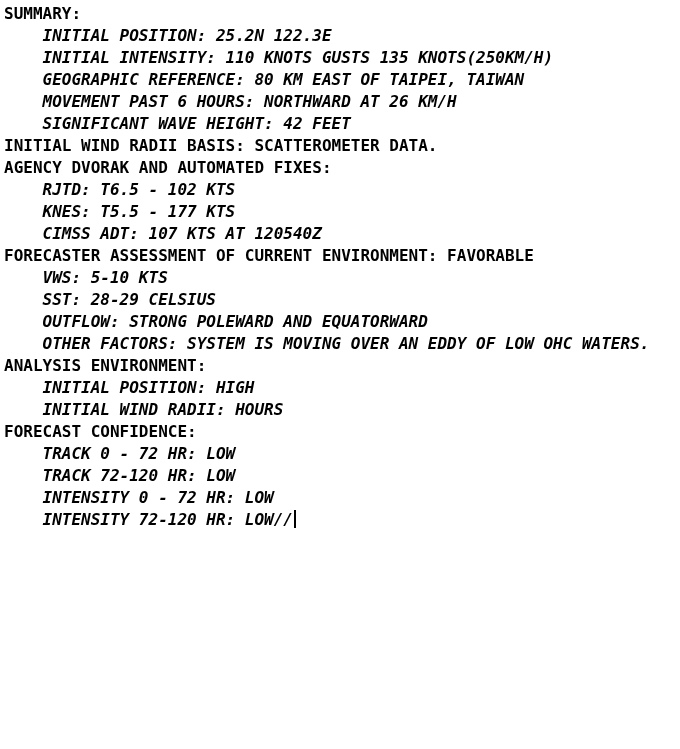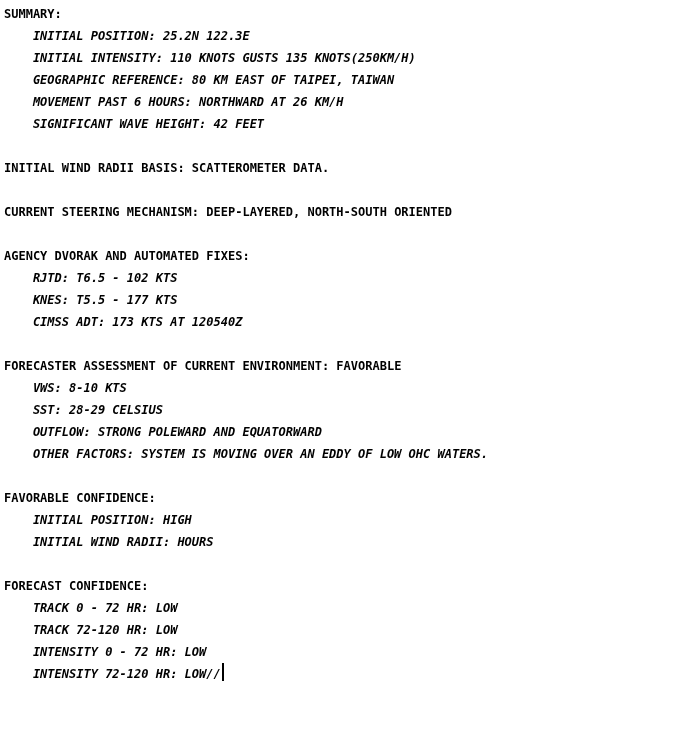--- a/index.html
+++ b/index.html
@@ -12,27 +12,26 @@
     height: 749px;
     overflow: hidden;
   }
   .editor {
     box-sizing: border-box;
     width: 680px;
     height: 749px;
     padding: 3px 16px 0 4px;
     font-family: "DejaVu Sans Mono", "Liberation Mono", monospace;
     font-weight: 700;
-    font-size: 12px;
+    font-size: 16px;
     line-height: 22px;
     color: #000000;
     cursor: text;
   }
   .section + .section {
-    margin-top: 22px; 
   }
   .line {
     white-space: pre;
     height: 22px;
   }
   .indent-0 { padding-left: 0; }
   .indent-1 { padding-left: 4ch; font-style: italic; }
   .caret {
     display: inline-block;
     width: 2px;
@@ -52,37 +51,36 @@
         <div class="line indent-1">INITIAL POSITION: 25.2N 122.3E</div>
         <div class="line indent-1">INITIAL INTENSITY: 110 KNOTS GUSTS 135 KNOTS(250KM/H)</div>
         <div class="line indent-1">GEOGRAPHIC REFERENCE: 80 KM EAST OF TAIPEI, TAIWAN</div>
         <div class="line indent-1">MOVEMENT PAST 6 HOURS: NORTHWARD AT 26 KM/H</div>
         <div class="line indent-1">SIGNIFICANT WAVE HEIGHT: 42 FEET</div>
       </div>
       <div class="section">
         <div class="line indent-0">INITIAL WIND RADII BASIS: SCATTEROMETER DATA.</div>
       </div>
       <div class="section">
-        <div class="line indent-0">CURRENT STEERING MECHANISM: DEEP-LAYERED, NORTH-SOUTH ORIENTED</div>
       </div>
       <div class="section">
         <div class="line indent-0">AGENCY DVORAK AND AUTOMATED FIXES:</div>
         <div class="line indent-1">RJTD: T6.5 - 102 KTS</div>
         <div class="line indent-1">KNES: T5.5 - 177 KTS</div>
-        <div class="line indent-1">CIMSS ADT: 173 KTS AT 120540Z</div>
+        <div class="line indent-1">CIMSS ADT: 107 KTS AT 120540Z</div>
       </div>
       <div class="section">
         <div class="line indent-0">FORECASTER ASSESSMENT OF CURRENT ENVIRONMENT: FAVORABLE</div>
-        <div class="line indent-1">VWS: 8-10 KTS</div>
+        <div class="line indent-1">VWS: 5-10 KTS</div>
         <div class="line indent-1">SST: 28-29 CELSIUS</div>
         <div class="line indent-1">OUTFLOW: STRONG POLEWARD AND EQUATORWARD</div>
         <div class="line indent-1">OTHER FACTORS: SYSTEM IS MOVING OVER AN EDDY OF LOW OHC WATERS.</div>
       </div>
       <div class="section">
-        <div class="line indent-0">FAVORABLE CONFIDENCE:</div>
+        <div class="line indent-0">ANALYSIS ENVIRONMENT:</div>
         <div class="line indent-1">INITIAL POSITION: HIGH</div>
         <div class="line indent-1">INITIAL WIND RADII: HOURS</div>
       </div>
       <div class="section">
         <div class="line indent-0">FORECAST CONFIDENCE:</div>
         <div class="line indent-1">TRACK 0 - 72 HR: LOW</div>
         <div class="line indent-1">TRACK 72-120 HR: LOW</div>
         <div class="line indent-1">INTENSITY 0 - 72 HR: LOW</div>
         <div class="line indent-1">INTENSITY 72-120 HR: LOW//<span class="caret" style="background: rgb(0, 0, 0);"></span></div>
       </div>

